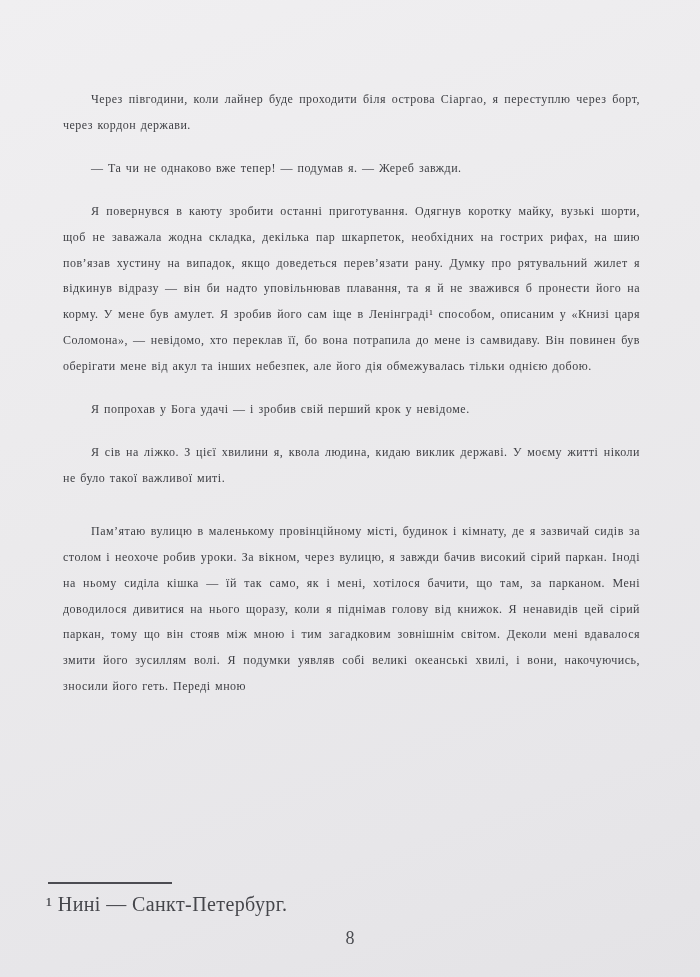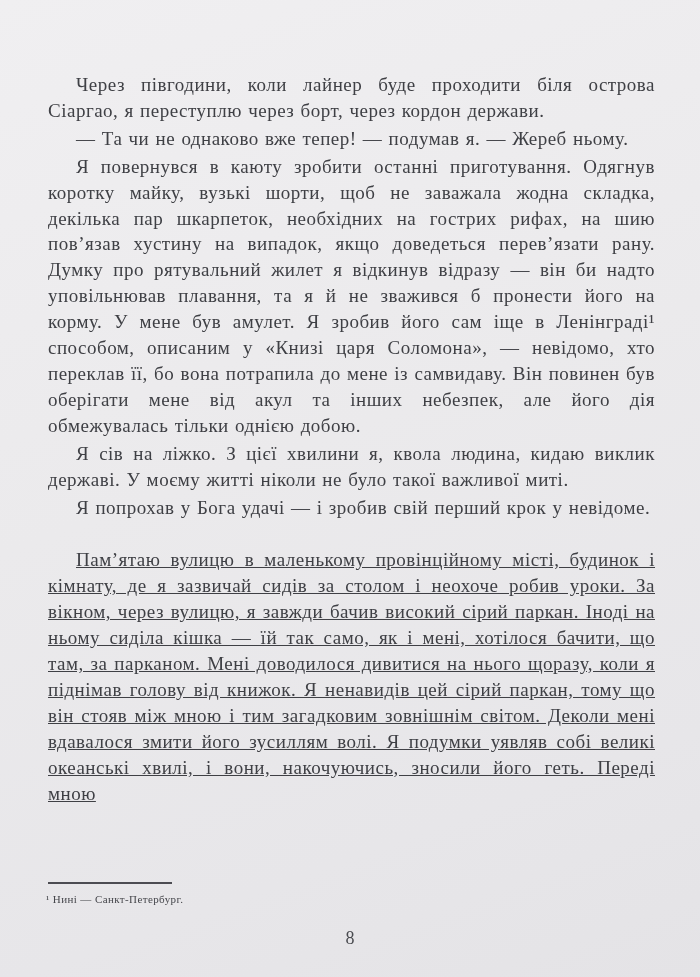--- a/index.html
+++ b/index.html
@@ -17,47 +17,46 @@
     font-family: "Liberation Serif", serif;
     color: #3f4045;
   }
   .text-block {
     position: absolute;
     left: 46px;
     top: 70px;
     width: 611px;
   }
   p.para {
-    margin: 2px;
-    font-size: 19px;
+    margin: 17px;
+    font-size: 12px;
     line-height: 25.9px;
     text-align: justify;
     text-indent: 28px;
     letter-spacing: 0.5px;
     word-spacing: 1px;
     color: #3f4045;
   }
   p.para.section-start {
     margin-top: 27px;
-    text-decoration: underline;
   }
   .footnote {
     position: absolute;
     left: 46px;
     top: 882px;
     width: 611px;
   }
   .footnote-rule {
     width: 124px;
     height: 0;
     border-top: 2px solid #4c4c52;
     margin: 0 0 9px 2px;
   }
   .footnote-text {
-    font-size: 11px;
+    font-size: 20px;
     letter-spacing: 0.4px;
     color: #45464b;
   }
   .page-number {
     position: absolute;
     left: 0;
     top: 928px;
     width: 700px;
     text-align: center;
     font-size: 18px;
@@ -65,24 +64,24 @@
   }
 </style>
 </head>
 <body>
 
 <div class="page">
 
   <div class="text-block">
 
   <p class="para">Через півгодини, коли лайнер буде проходити біля острова Сіаргао, я переступлю через борт, через кордон держави.</p>
-      <p class="para">— Та чи не однаково вже тепер! — подумав я. — Жереб ньому.</p>
+      <p class="para">— Та чи не однаково вже тепер! — подумав я. — Жереб завжди.</p>
       <p class="para">Я повернувся в каюту зробити останні приготування. Одягнув коротку майку, вузькі шорти, щоб не заважала жодна складка, декілька пар шкарпеток, необхідних на гострих рифах, на шию пов’язав хустину на випадок, якщо доведеться перев’язати рану. Думку про рятувальний жилет я відкинув відразу — він би надто уповільнював плавання, та я й не зважився б пронести його на корму. У мене був амулет. Я зробив його сам іще в Ленінграді¹ способом, описаним у «Книзі царя Соломона», — невідомо, хто переклав її, бо вона потрапила до мене із самвидаву. Він повинен був оберігати мене від акул та інших небезпек, але його дія обмежувалась тільки однією добою.</p>
+      <p class="para">Я попрохав у Бога удачі — і зробив свій перший крок у невідоме.</p>
       <p class="para">Я сів на ліжко. З цієї хвилини я, квола людина, кидаю виклик державі. У моєму житті ніколи не було такої важливої миті.</p>
-      <p class="para">Я попрохав у Бога удачі — і зробив свій перший крок у невідоме.</p>
       <p class="para section-start">Пам’ятаю вулицю в маленькому провінційному місті, будинок і кімнату, де я зазвичай сидів за столом і неохоче робив уроки. За вікном, через вулицю, я завжди бачив високий сірий паркан. Іноді на ньому сиділа кішка — їй так само, як і мені, хотілося бачити, що там, за парканом. Мені доводилося дивитися на нього щоразу, коли я піднімав голову від книжок. Я ненавидів цей сірий паркан, тому що він стояв між мною і тим загадковим зовнішнім світом. Деколи мені вдавалося змити його зусиллям волі. Я подумки уявляв собі великі океанські хвилі, і вони, накочуючись, зносили його геть. Переді мною</p>
     </div>
 
   <div class="footnote">
     <div class="footnote-rule"></div>
     <div class="footnote-text">¹ Нині — Санкт-Петербург.</div>
   </div>
 
   <div class="page-number">8</div>
 

